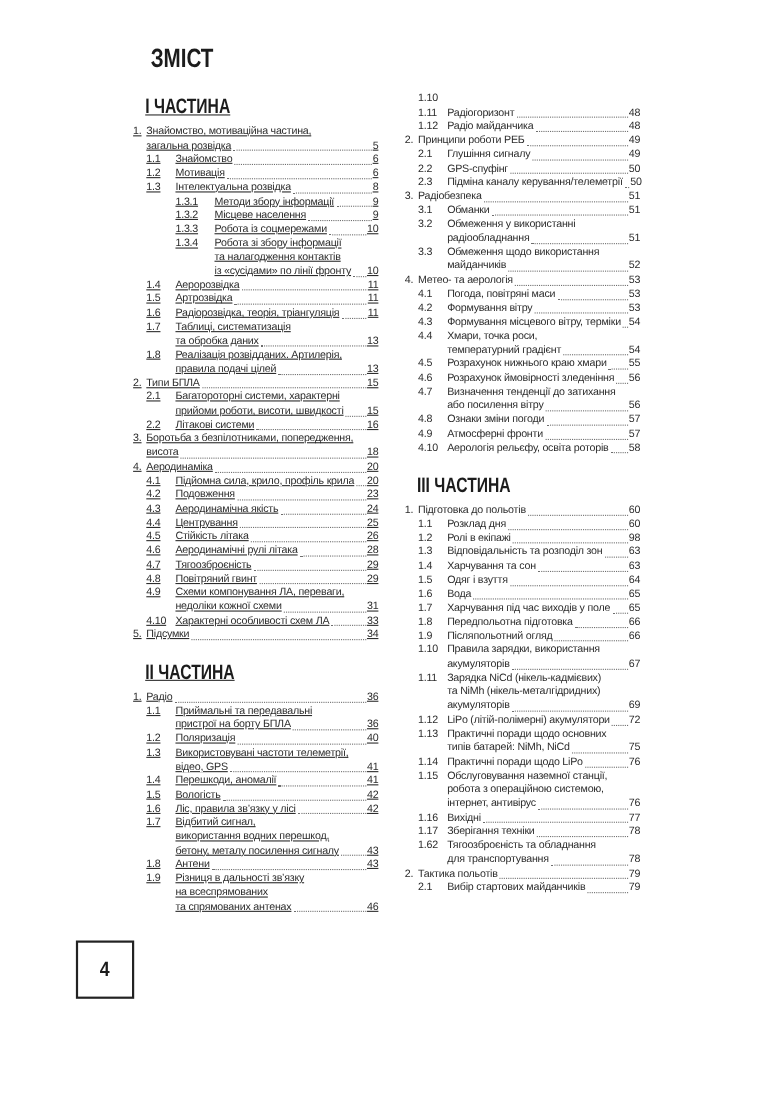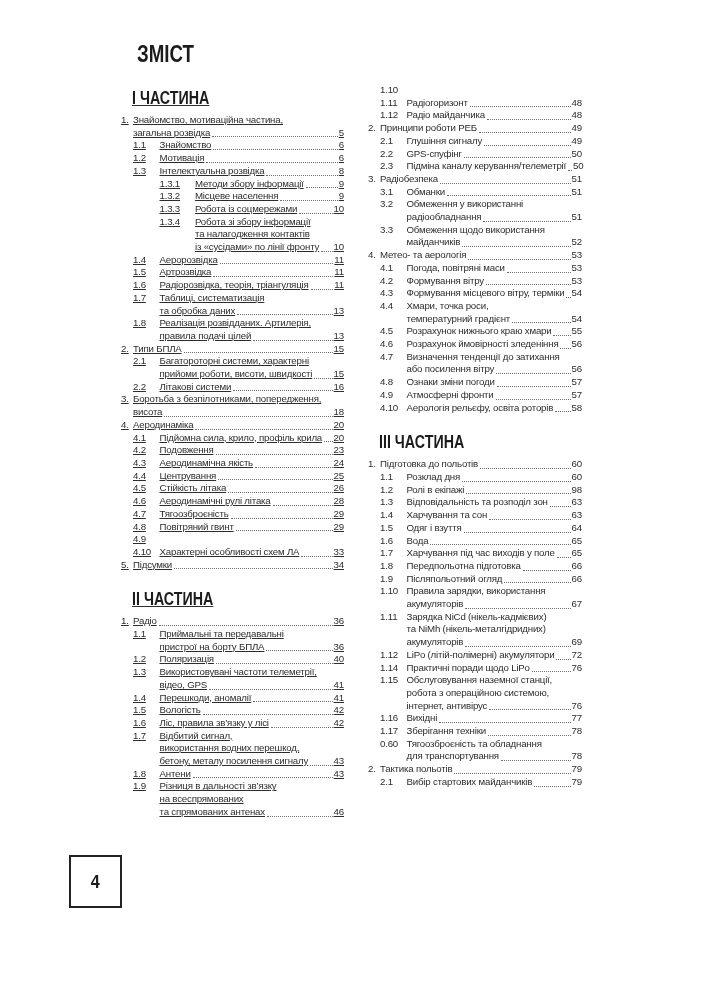--- a/index.html
+++ b/index.html
@@ -354,20 +354,30 @@
         <div class="body">
           <div class="line">
             <span class="t">Повітряний гвинт</span>
             <span class="leader"></span>
             <span class="pg">29</span>
           </div>
         </div>
       </div>
       <div class="entry lvl1">
         <span class="num">4.9</span>
+        <div class="body">
+          <div class="line">
+            <span class="t">Схеми компонування ЛА, переваги,</span>
+          </div>
+          <div class="line">
+            <span class="t">недоліки кожної схеми</span>
+            <span class="leader"></span>
+            <span class="pg">31</span>
+          </div>
+        </div>
       </div>
       <div class="entry lvl1">
         <span class="num">4.10</span>
         <div class="body">
           <div class="line">
             <span class="t">Характерні особливості схем ЛА</span>
             <span class="leader"></span>
             <span class="pg">33</span>
           </div>
         </div>
@@ -862,20 +872,33 @@
         <span class="num">1.12</span>
         <div class="body">
           <div class="line">
             <span class="t">LiPo (літій-полімерні) акумулятори</span>
             <span class="leader"></span>
             <span class="pg">72</span>
           </div>
         </div>
       </div>
       <div class="entry lvl1">
+        <span class="num">1.13</span>
+        <div class="body">
+          <div class="line">
+            <span class="t">Практичні поради щодо основних</span>
+          </div>
+          <div class="line">
+            <span class="t">типів батарей: NiMh, NiCd</span>
+            <span class="leader"></span>
+            <span class="pg">75</span>
+          </div>
+        </div>
+      </div>
+      <div class="entry lvl1">
         <span class="num">1.14</span>
         <div class="body">
           <div class="line">
             <span class="t">Практичні поради щодо LiPo</span>
             <span class="leader"></span>
             <span class="pg">76</span>
           </div>
         </div>
       </div>
       <div class="entry lvl1">
@@ -908,21 +931,21 @@
         <span class="num">1.17</span>
         <div class="body">
           <div class="line">
             <span class="t">Зберігання техніки</span>
             <span class="leader"></span>
             <span class="pg">78</span>
           </div>
         </div>
       </div>
       <div class="entry lvl1">
-        <span class="num">0.60</span>
+        <span class="num">1.62</span>
         <div class="body">
           <div class="line">
             <span class="t">Тягоозброєність та обладнання</span>
           </div>
           <div class="line">
             <span class="t">для транспортування</span>
             <span class="leader"></span>
             <span class="pg">78</span>
           </div>
         </div>

